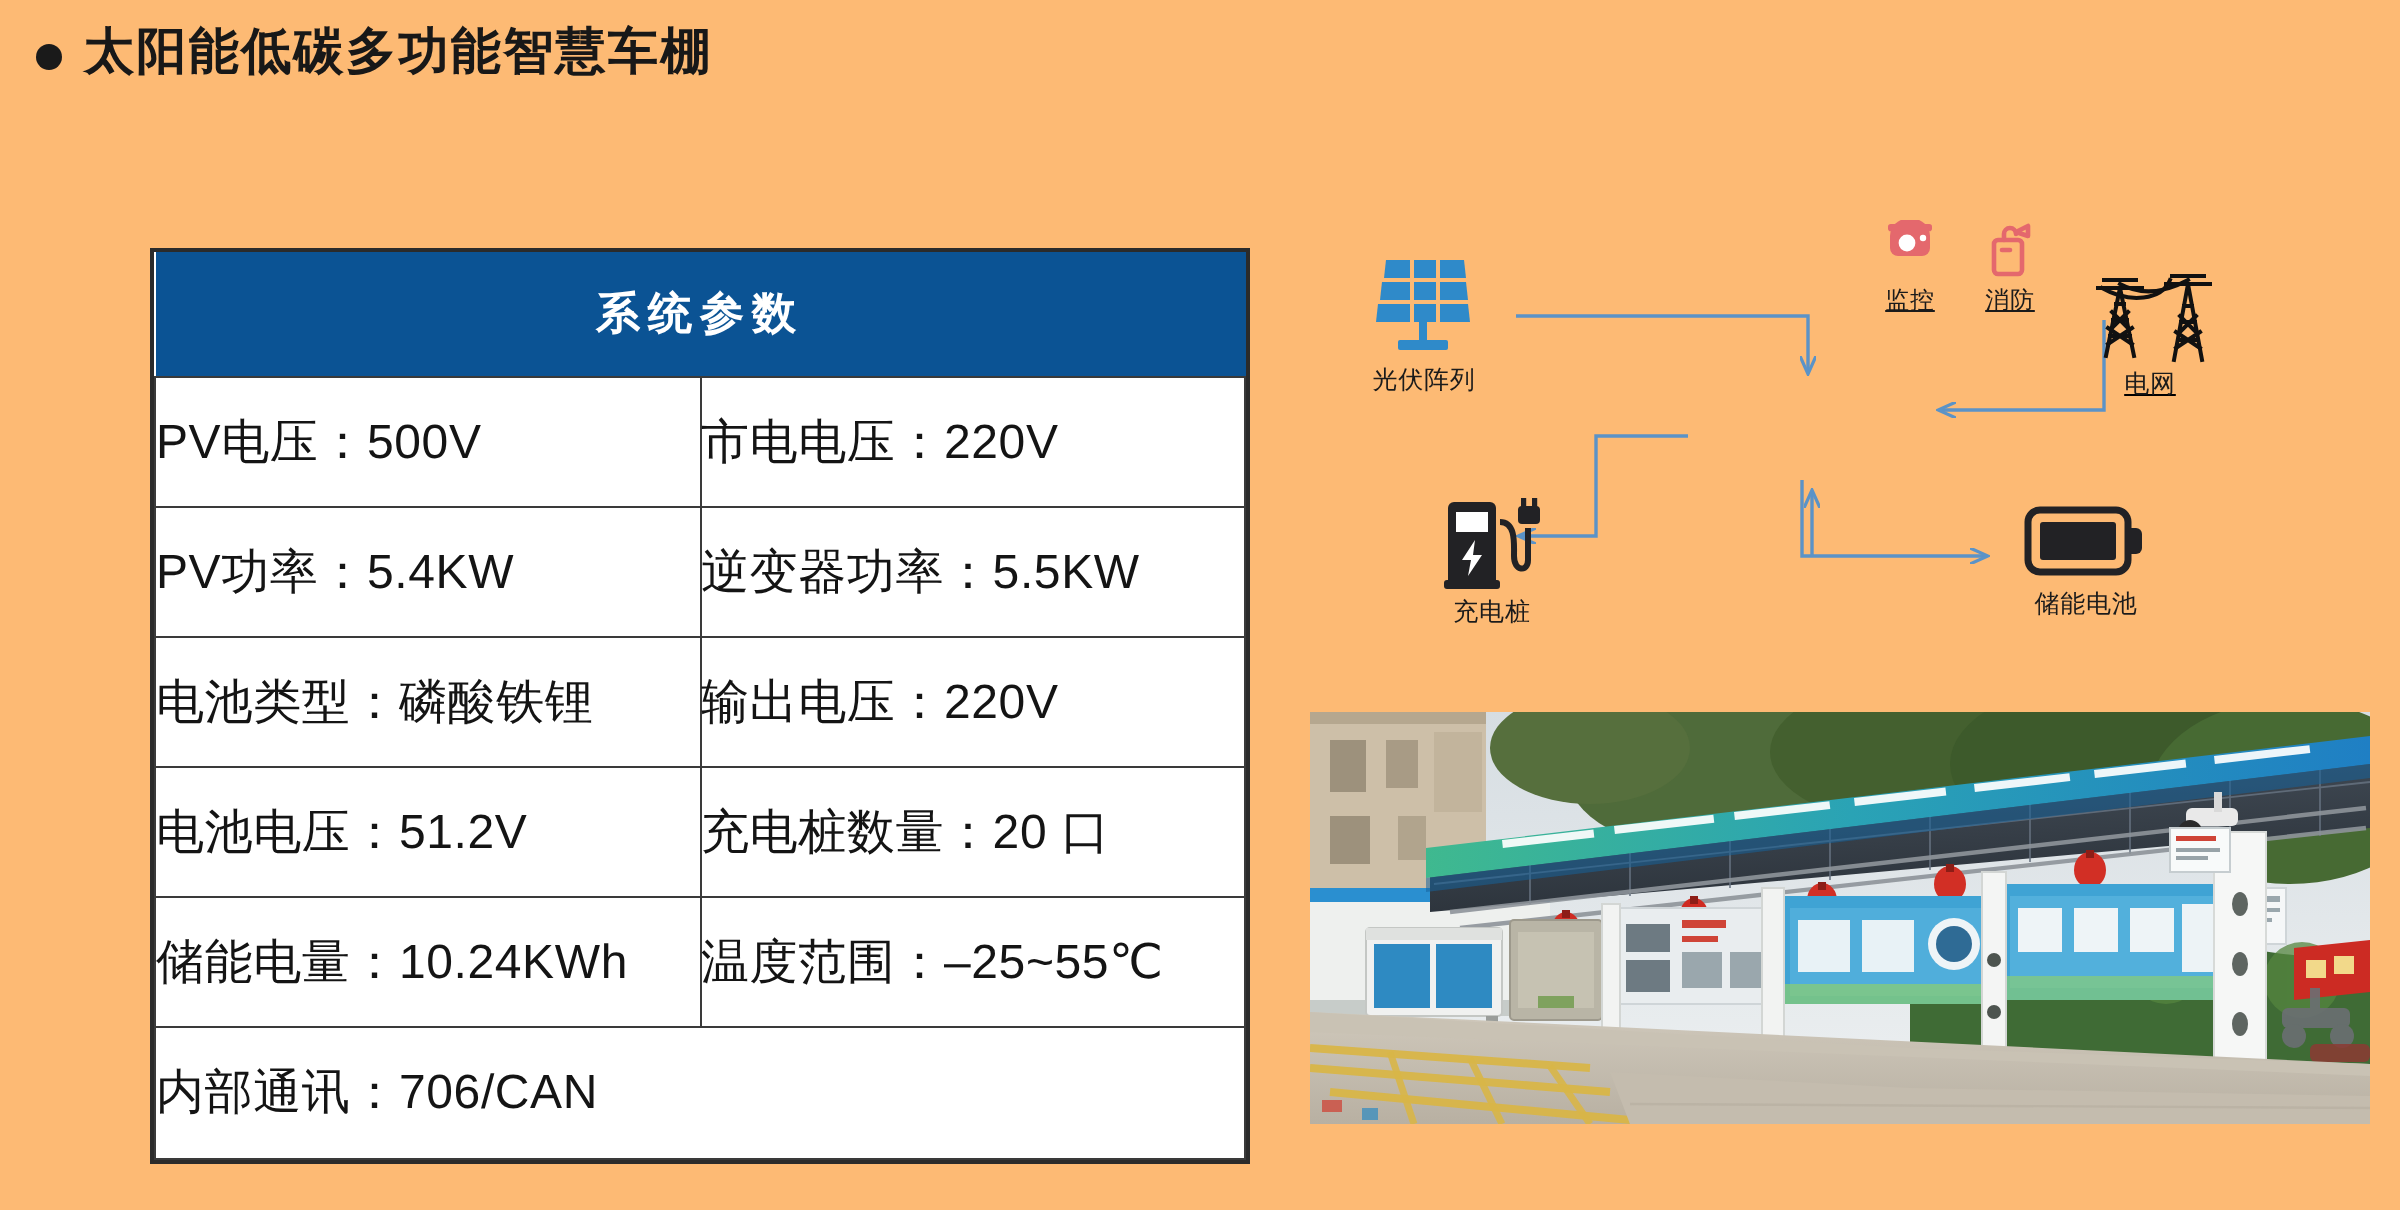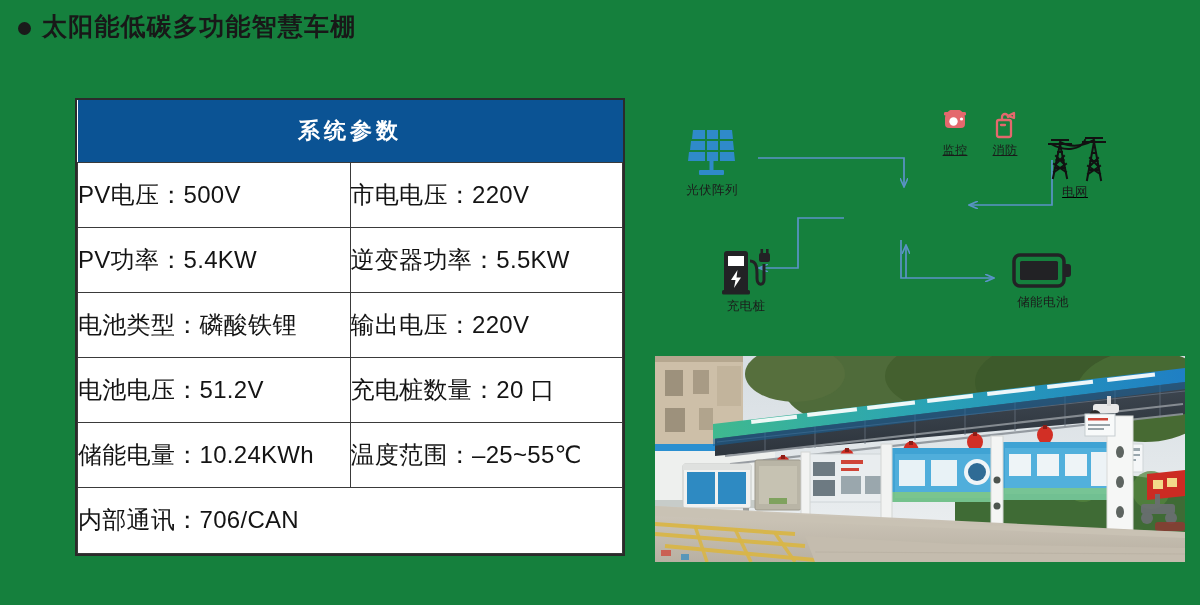--- a/index.html
+++ b/index.html
@@ -2,40 +2,40 @@
 <html><head>
 <meta charset="utf-8">
 <style>
   * { box-sizing: border-box; margin: 0; padding: 0; }
   html, body {
     width: 1200px; height: 605px;
     background: #ffffff;
     font-family: "Liberation Sans", "DejaVu Sans", sans-serif;
     overflow: hidden;
   }
-  .page { position: relative; width: 1200px; height: 605px; background:#15803d; }
+  .page { position: relative; width: 1200px; height: 605px; background:#fdba74; }
 
   
   .title-row {
     position: absolute; left: 18px; top: 14px;
     display: flex; align-items: center; gap: 11px;
   }
   .title-bullet {
     width: 13px; height: 13px; border-radius: 50%;
     background: #1a1a1a; flex: 0 0 auto; margin-top: 3px;
   }
   .title-text {
     font-size: 25px; font-weight: 700; color: #181818;
     letter-spacing: 1.2px; line-height: 1;
     white-space: nowrap;
   }
 
   
   .spec-table {
-    position: absolute; left: 75px; top: 98px;
+    position: absolute; left: 75px; top: 124px;
     width: 550px;
     border: 2px solid #2b2b2b;
     background: #fff;
     border-collapse: collapse;
   }
   .spec-table table { width: 100%; border-collapse: collapse; table-layout: fixed; }
   .spec-table td, .spec-table th { border: 1.5px solid #3a3a3a; }
   .spec-header {
     background: #0b5394;
     color: #ffffff;

